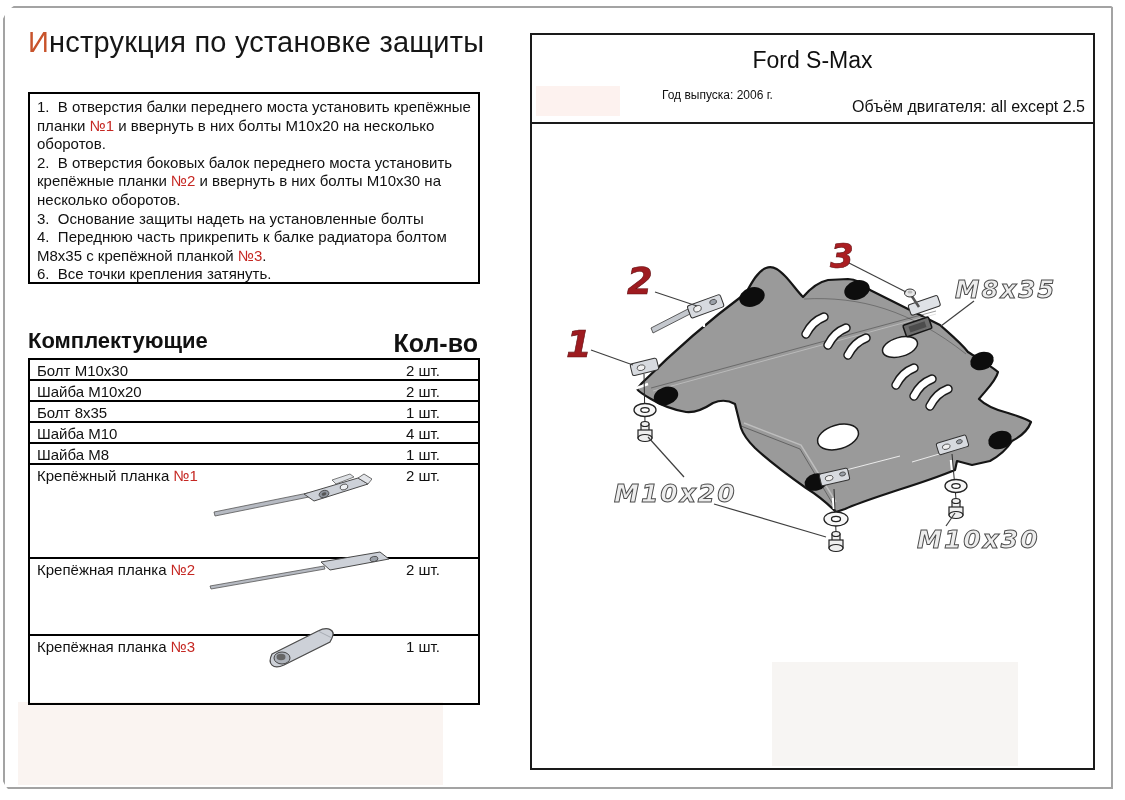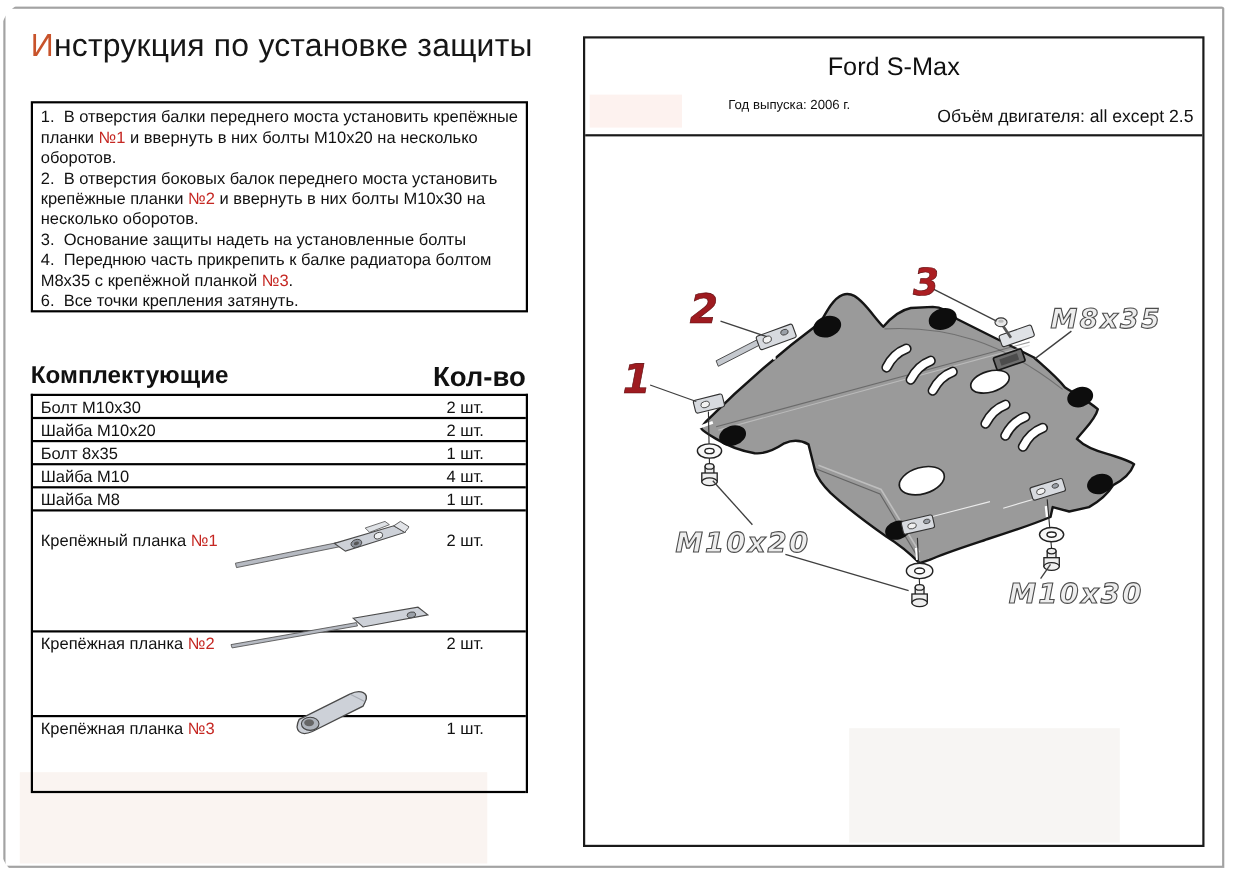--- a/index.html
+++ b/index.html
@@ -14,21 +14,21 @@
         border:2px solid #000;padding:4px 7px;font-size:15px;line-height:18.6px;overflow:hidden;}
   .instr-item{white-space:pre-wrap;}
   .red{color:#c52722;}
   .comp-header{position:absolute;left:28px;top:328px;width:452px;height:30px;}
   .comp-header .h-left{position:absolute;left:0;top:0;font-size:22px;font-weight:bold;}
   .comp-header .h-right{position:absolute;right:2px;top:1px;font-size:25px;font-weight:bold;}
   .comp-table{position:absolute;left:28px;top:358px;width:452px;box-sizing:border-box;
         border:2px solid #000;border-bottom:none;font-size:15px;}
   .crow{position:relative;box-sizing:border-box;border-bottom:2px solid #000;padding:1px 0 0 7px;line-height:19px;}
   .crow.small{height:21px;}
-  .crow.big1{height:94px;margin-top:16px;}
+  .crow.big1{height:94px;}
   .crow.big2{height:77px;}
   .crow.big3{height:69px;}
   .crow .qty{position:absolute;left:376px;top:1px;}
   .part-img{position:absolute;}
   
   .wm{position:absolute;pointer-events:none;}
   .wm-header{left:536px;top:86px;width:84px;height:30px;background:#fdf2ef;}
   .wm-bottom-left{left:18px;top:702px;width:425px;height:83px;background:#faf4f1;}
   .wm-bottom-right{left:772px;top:662px;width:246px;height:104px;background:#f7f5f3;}
   

